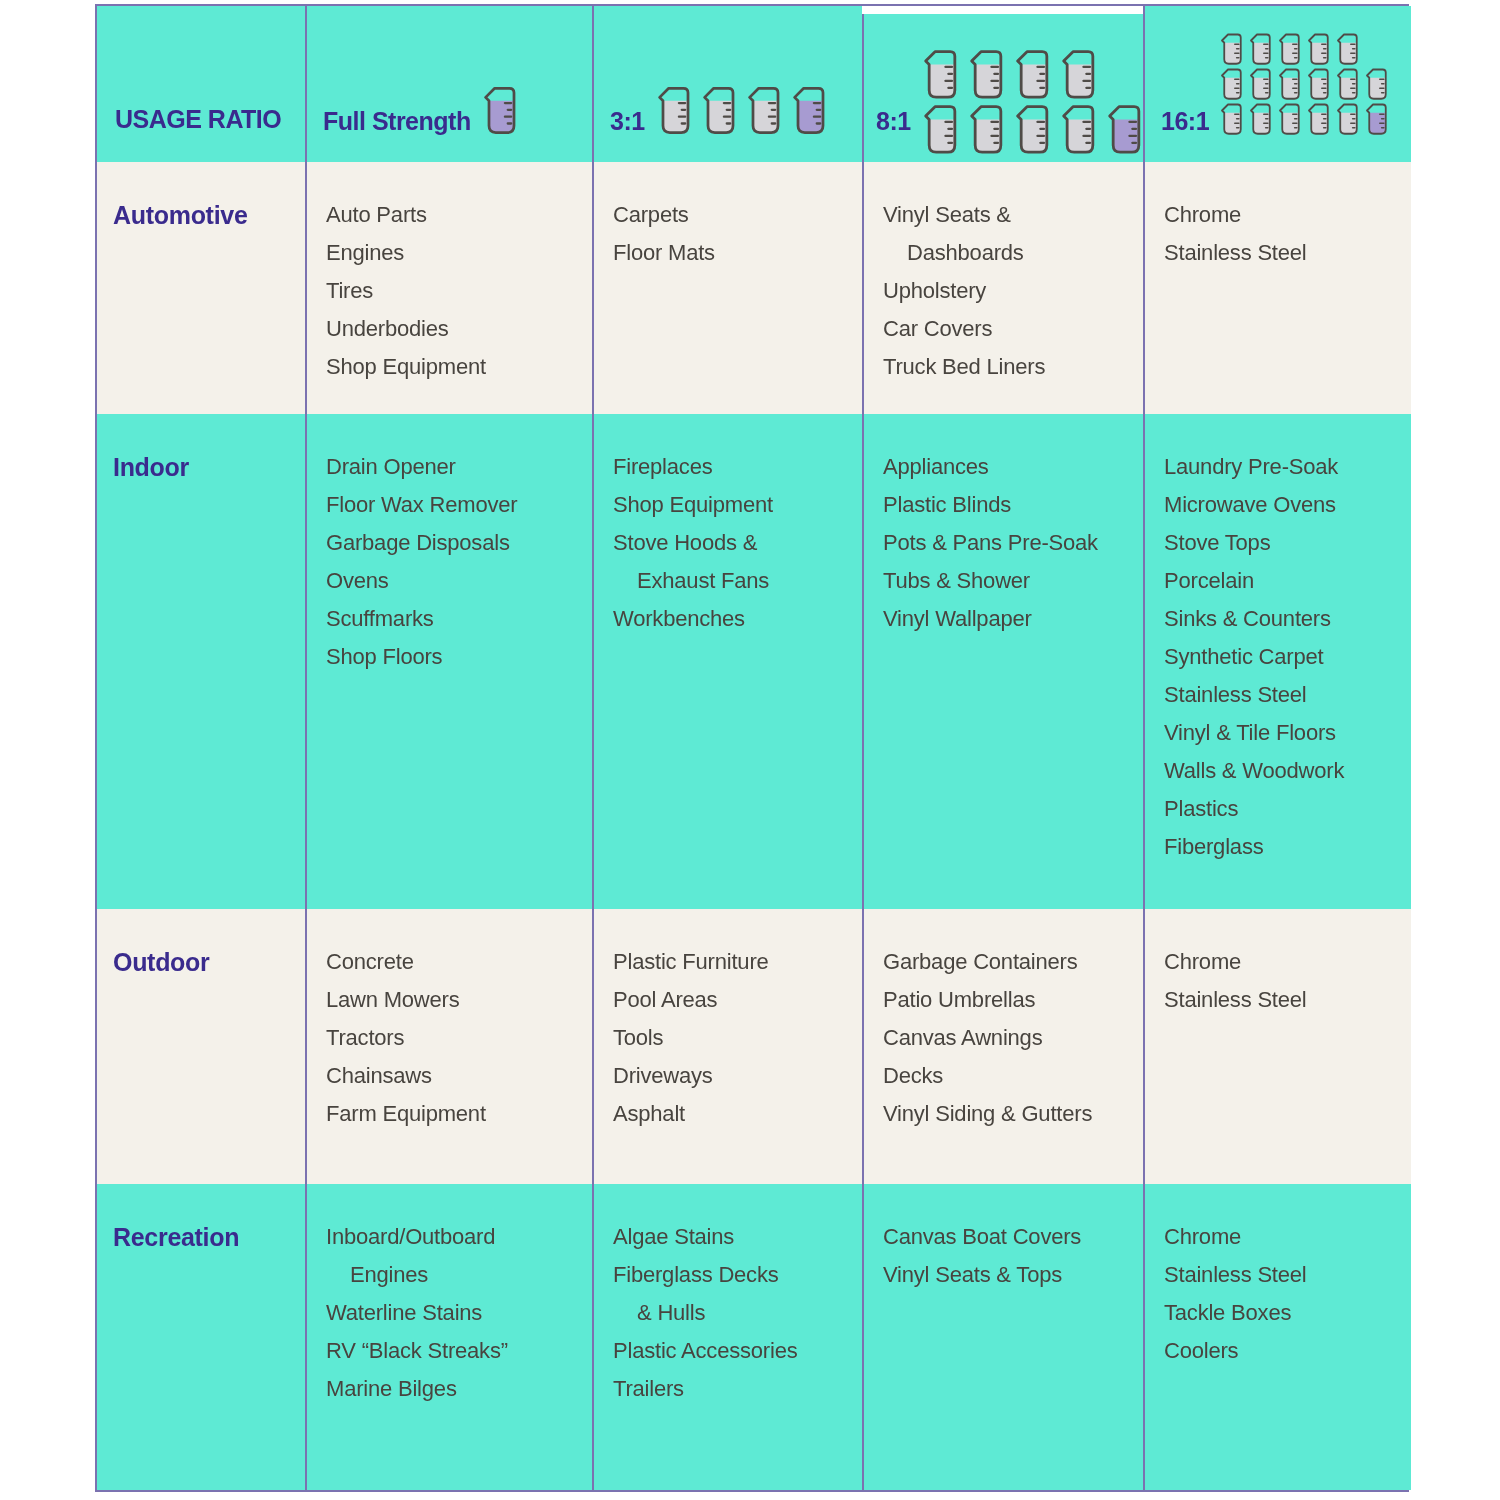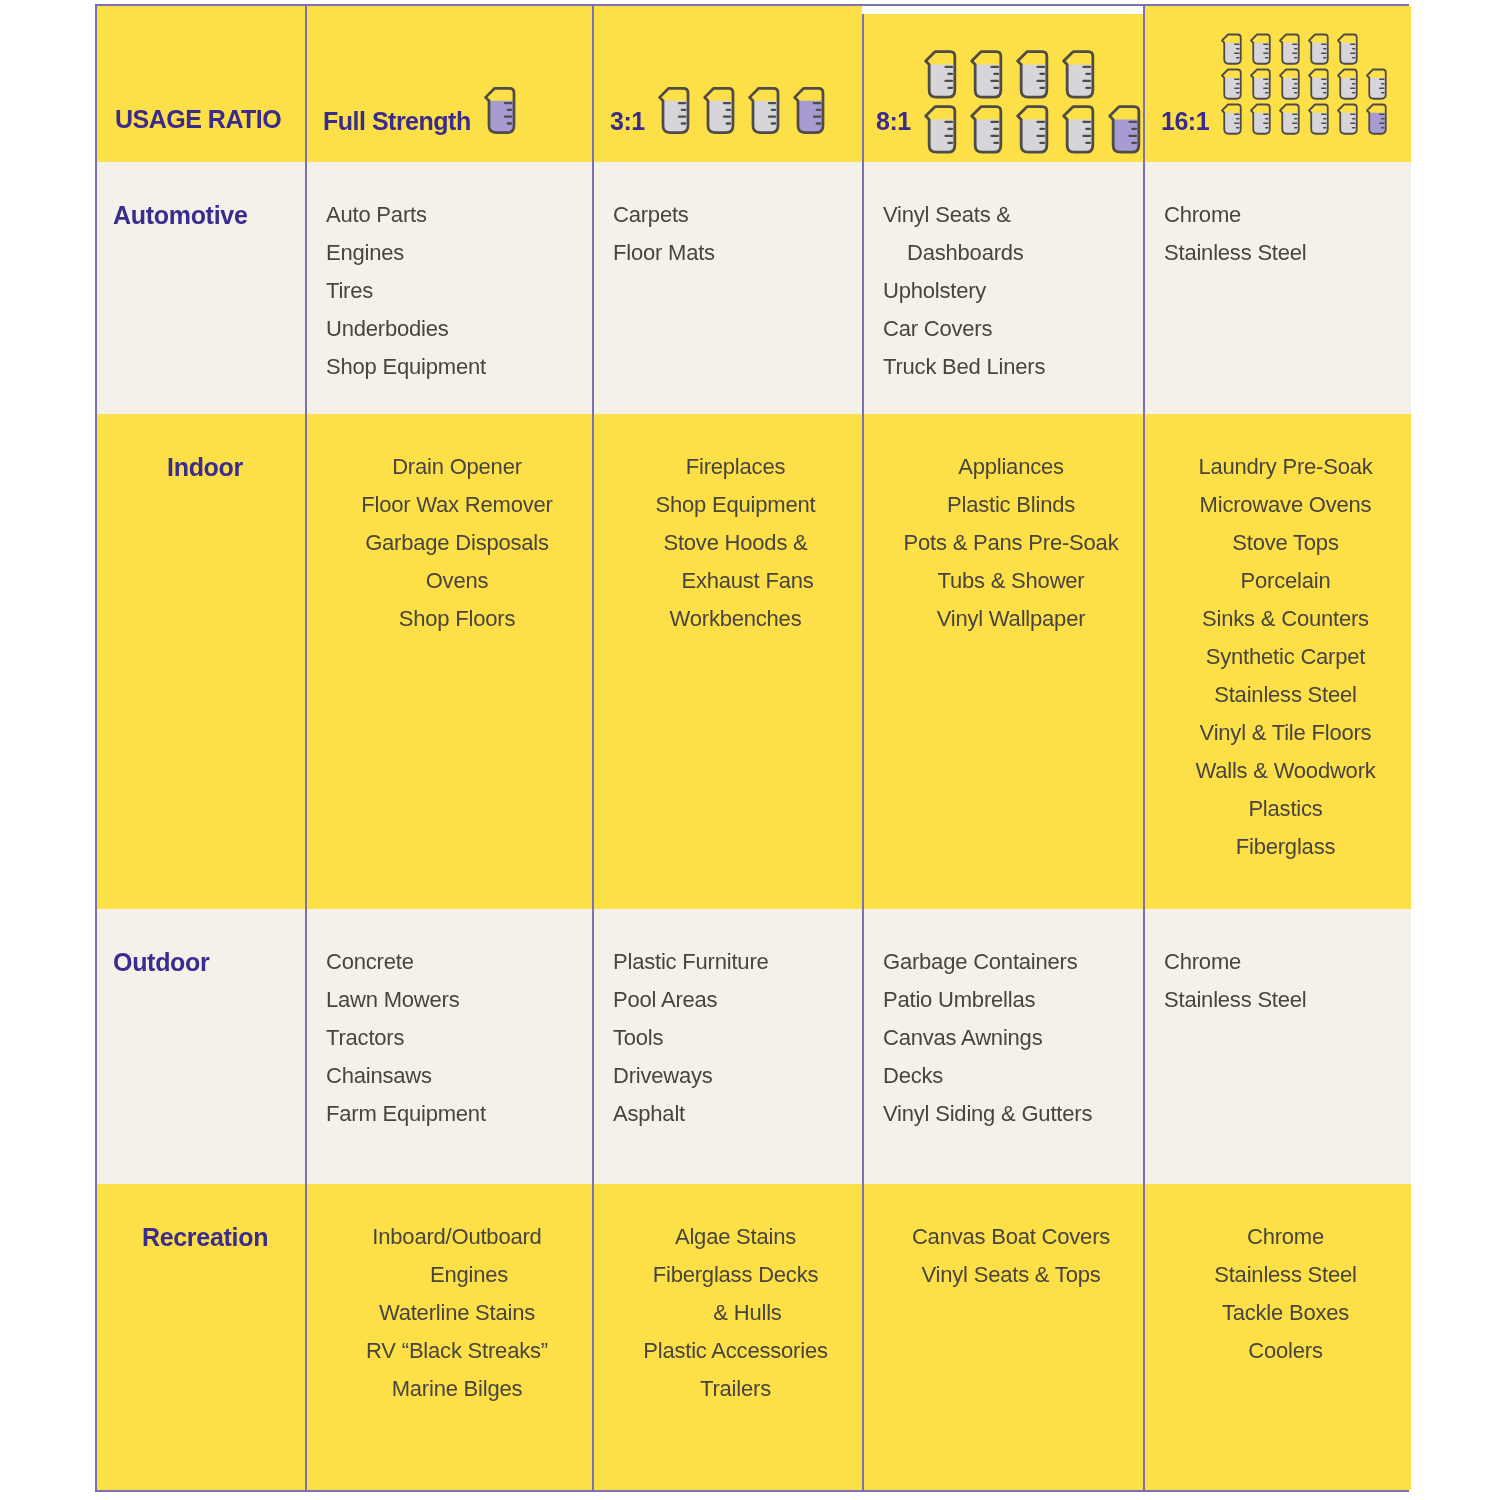--- a/index.html
+++ b/index.html
@@ -13,21 +13,21 @@
     grid-template-columns:208px 287px 270px 281px 268px;
     grid-template-rows:156px 252px 495px 275px 306px;
     width:1314px;box-sizing:border-box;
     margin:4px 0 0 95px;
     border:2px solid var(--border);
     background:#fff;
   }
   .cell{box-sizing:border-box;overflow:hidden;}
   .c1,.c2,.c3,.c4{border-left:2px solid var(--border);}
   .beige{background:var(--rowalt);}
-  .white{background:#fde047;text-align:center;}
+  .white{background:#5eead4;}
   
   .header{display:flex;align-items:flex-end;padding:0 2px 26px 16px;}
   .corner{padding:0 0 28px 18px;}
   .corner-label,.ratio-label,.cat-label{
     color:var(--accent);font-weight:bold;font-size:25px;letter-spacing:-0.5px;white-space:nowrap;
   }
   .hdr-content{display:flex;align-items:flex-end;gap:10px;}
   .beaker-group{display:flex;flex-direction:column;align-items:flex-start;gap:3px;}
   .beaker-row{display:flex;gap:4px;}
   .hc2 .beaker-group{margin-bottom:-20px;}      
@@ -231,20 +231,21 @@
       <div class="item">Stainless Steel</div>
     </div>
     <div class="cell body cat white">
       <div class="cat-label">Indoor</div>
     </div>
     <div class="cell body items white c1">
       <div class="item">Drain Opener</div>
       <div class="item">Floor Wax Remover</div>
       <div class="item">Garbage Disposals</div>
       <div class="item">Ovens</div>
+      <div class="item">Scuffmarks</div>
       <div class="item">Shop Floors</div>
     </div>
     <div class="cell body items white c2">
       <div class="item">Fireplaces</div>
       <div class="item">Shop Equipment</div>
       <div class="item">Stove Hoods &amp;
 Exhaust Fans</div>
       <div class="item">Workbenches</div>
     </div>
     <div class="cell body items white c3">

